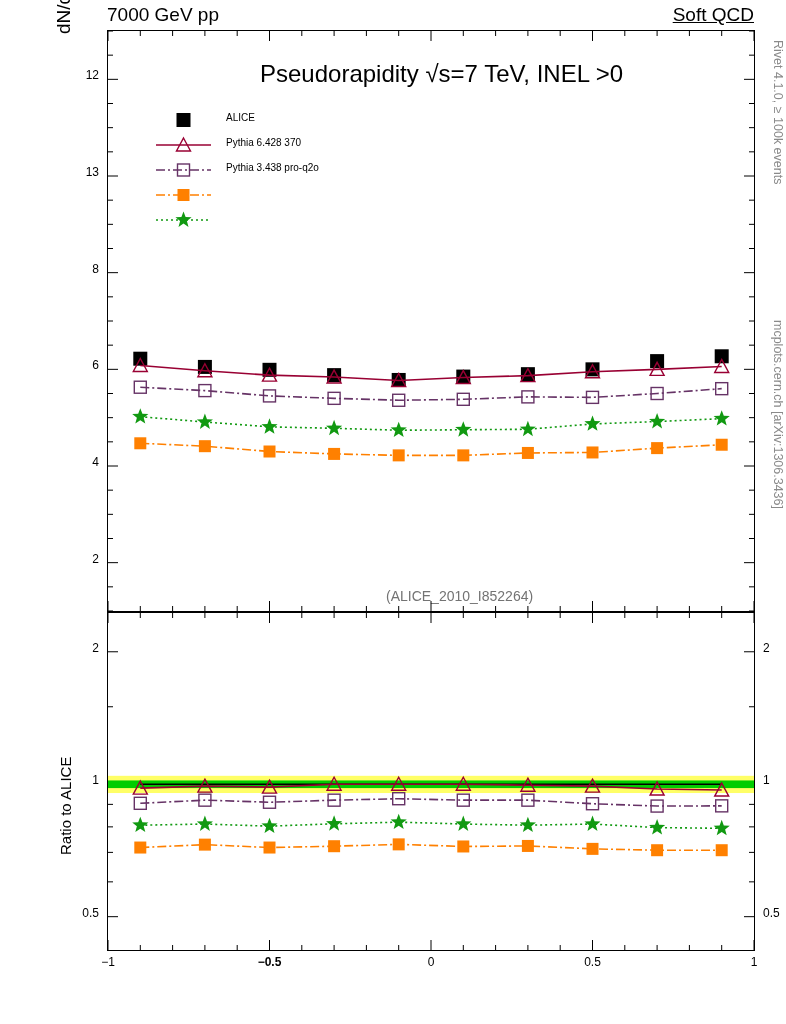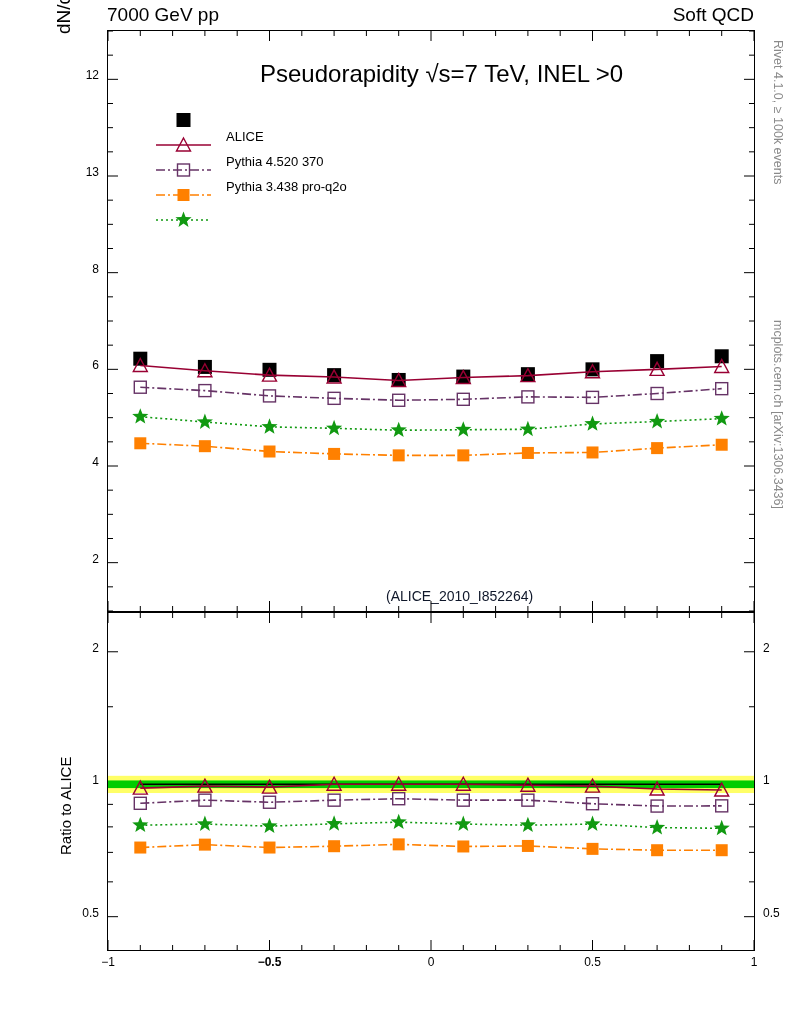--- a/index.html
+++ b/index.html
@@ -9,36 +9,36 @@
   .txt{position:absolute;white-space:nowrap;}
   .hdr{font-size:19px;}
   .rot{transform-origin:0 0;}
 
   
   .frame{position:absolute;border:1px solid #000;box-sizing:border-box;background:transparent;}
 
   .ticklbl{position:absolute;font-size:12px;white-space:nowrap;}
   .axlbl{position:absolute;font-size:19px;white-space:nowrap;}
   .side{position:absolute;font-size:12.5px;color:#8a8a8a;white-space:nowrap;}
-  .watermark{position:absolute;font-size:14px;color:#0f172a;white-space:nowrap;}
+  .watermark{position:absolute;font-size:14px;color:#737373;white-space:nowrap;}
   .title{position:absolute;font-size:24px;white-space:nowrap;}
 
   .legend{position:absolute;font-size:15px;}
   .legrow{position:relative;height:25px;}
-  .legtxt{position:absolute;left:78px;top:21px;white-space:nowrap;font-size:13px;}
+  .legtxt{position:absolute;left:78px;top:4px;white-space:nowrap;font-size:10px;}
 
   svg{position:absolute;left:0;top:0;overflow:visible;}
 </style>
 </head>
 <body>
 
 <div id="root">
 
   <div class="txt hdr" style="left:84px;top:4px;">7000 GeV pp</div>
-  <div class="txt hdr" style="right:55px;top:4px;">Soft QCD</div>
+  <div class="txt hdr" style="right:55px;top:4px;text-decoration:underline;">Soft QCD</div>
 
   <div class="frame" style="left:84px;top:30px;width:648px;height:582px;"></div>
 
   <div class="frame" style="left:84px;top:612px;width:648px;height:339px;"></div>
 
   <div class="side rot" style="left:762px;top:40px;transform:rotate(90deg);">Rivet 4.1.0, ≥ 100k events</div>
   <div class="side rot" style="left:762px;top:320px;transform:rotate(90deg);">mcplots.cern.ch [arXiv:1306.3436]</div>
 
   <div class="axlbl rot" style="left:30px;top:34px;transform:rotate(-90deg);transform-origin:0 0;">dN/dη</div>
   <div class="axlbl rot" style="left:34px;top:855px;transform:rotate(-90deg);transform-origin:0 0;font-size:15px;">Ratio to ALICE</div>
@@ -347,20 +347,20 @@
       <div class="ticklbl" style="left: 740px; top: 773.231px;">1</div>
       <div class="ticklbl" style="left: 76px; top: 640.779px; transform: translateX(-100%);">2</div>
       <div class="ticklbl" style="left: 740px; top: 640.779px;">2</div>
     </div>
 
   <div class="legend" style="left:125px;top:108px;width:300px;">
     <div class="legrow">
         <span class="legtxt">ALICE</span>
       </div>
     <div class="legrow">
-        <span class="legtxt">Pythia 4.520 370</span>
+        <span class="legtxt">Pythia 6.428 370</span>
       </div>
     <div class="legrow">
         <span class="legtxt">Pythia 3.438 pro-q2o</span>
       </div>
   </div>
 
 </div>
 
 </body></html>

